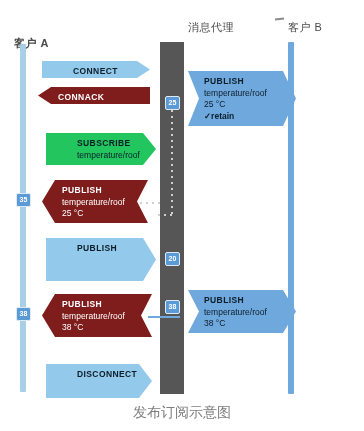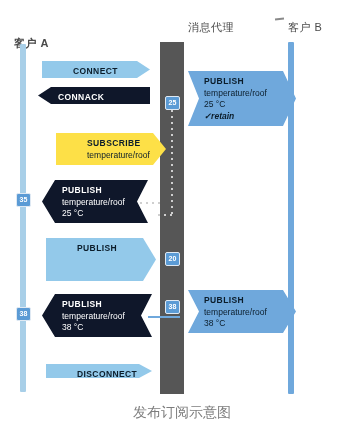--- a/index.html
+++ b/index.html
@@ -119,52 +119,52 @@
     line-height: 11.5px;
     color: #0d1b2a;
   }
   .msg .ttl {
     font-weight: bold;
     font-size: 8.5px;
     letter-spacing: 0.4px;
     display: block;
   }
   .msg .ln { display: block; white-space: nowrap; }
-  .msg .retain { display: block; font-style: italic; font-weight: bold; }
+  .msg .retain { display: block; font-weight: bold; }
 
   
   .arrow-right {
     clip-path: polygon(0% 0%, calc(100% - 13px) 0%, 100% 50%, calc(100% - 13px) 100%, 0% 100%);
     padding-left: 31px;
   }
   .arrow-left {
     clip-path: polygon(13px 0%, 100% 0%, 100% 100%, 13px 100%, 0% 50%);
     padding-left: 20px;
   }
   .arrow-right-notch {
     clip-path: polygon(0% 0%, calc(100% - 13px) 0%, 100% 50%, calc(100% - 13px) 100%, 0% 100%, 11px 50%);
     padding-left: 16px;
   }
   .arrow-left-notch {
     clip-path: polygon(13px 0%, 100% 0%, calc(100% - 11px) 50%, 100% 100%, 13px 100%, 0% 50%);
     padding-left: 20px;
   }
 
   .c-blue   { background: #93c9ea; color: #0b1d2b; }
-  .c-blue2  { background: #fde047; color: #0b1d2b; margin-left: 10px; }
+  .c-blue2  { background: #22c55e; color: #0b1d2b; }
   .c-blue3  { background: #6fa8dc; color: #0b1d2b; }
-  .c-gray   { background: #0f172a; color: #ffffff; }
+  .c-gray   { background: #7f1d1d; color: #ffffff; }
 
   #m-connect    { left: 42px;  top: 61px;  width: 108px; height: 17px; }
   #m-connack    { left: 38px;  top: 87px;  width: 112px; height: 17px; }
   #m-subscribe  { left: 46px;  top: 133px; width: 110px; height: 32px; }
   #m-pub25      { left: 42px;  top: 180px; width: 106px; height: 43px; }
   #m-pubfloor   { left: 46px;  top: 238px; width: 110px; height: 43px; }
   #m-pub38      { left: 42px;  top: 294px; width: 110px; height: 43px; }
-  #m-disconnect { left: 46px;  top: 364px; width: 106px; height: 14px; }
+  #m-disconnect { left: 46px;  top: 364px; width: 106px; height: 34px; }
   #m-pubb25     { left: 188px; top: 71px;  width: 108px; height: 55px; }
   #m-pubb38     { left: 188px; top: 290px; width: 108px; height: 43px; }
 
   
   .badge {
     position: absolute;
     box-sizing: border-box;
     width: 15px;
     height: 14px;
     background: #5b9bd5;

